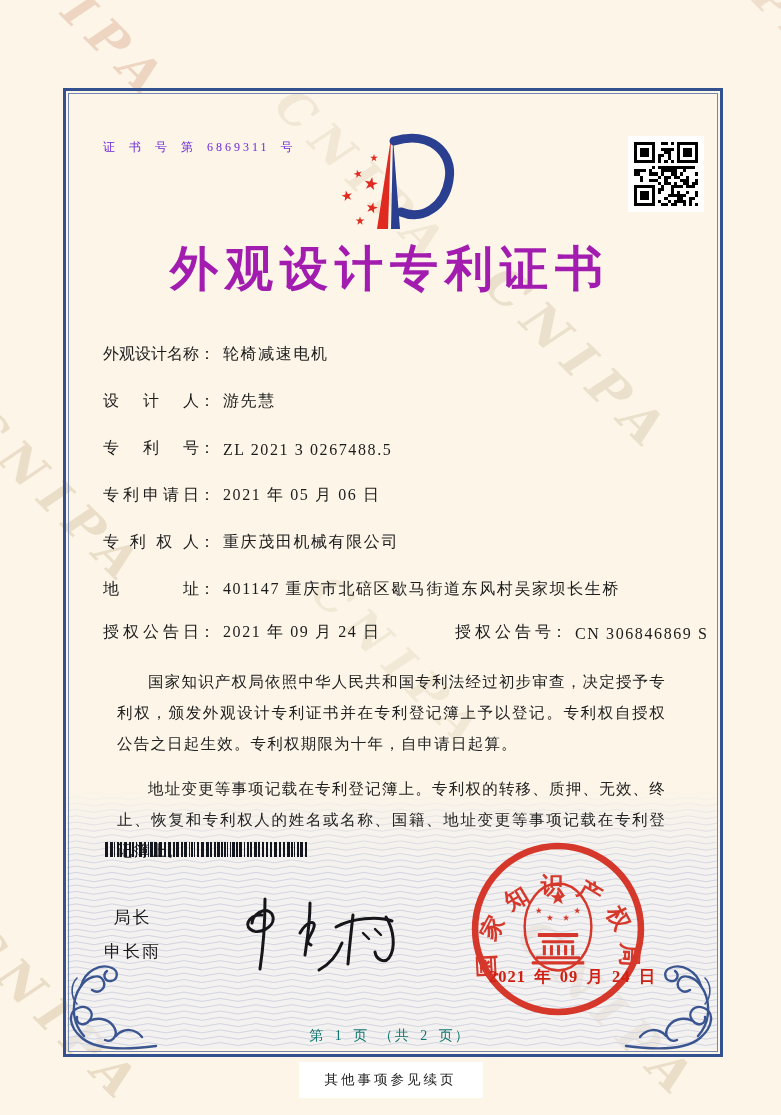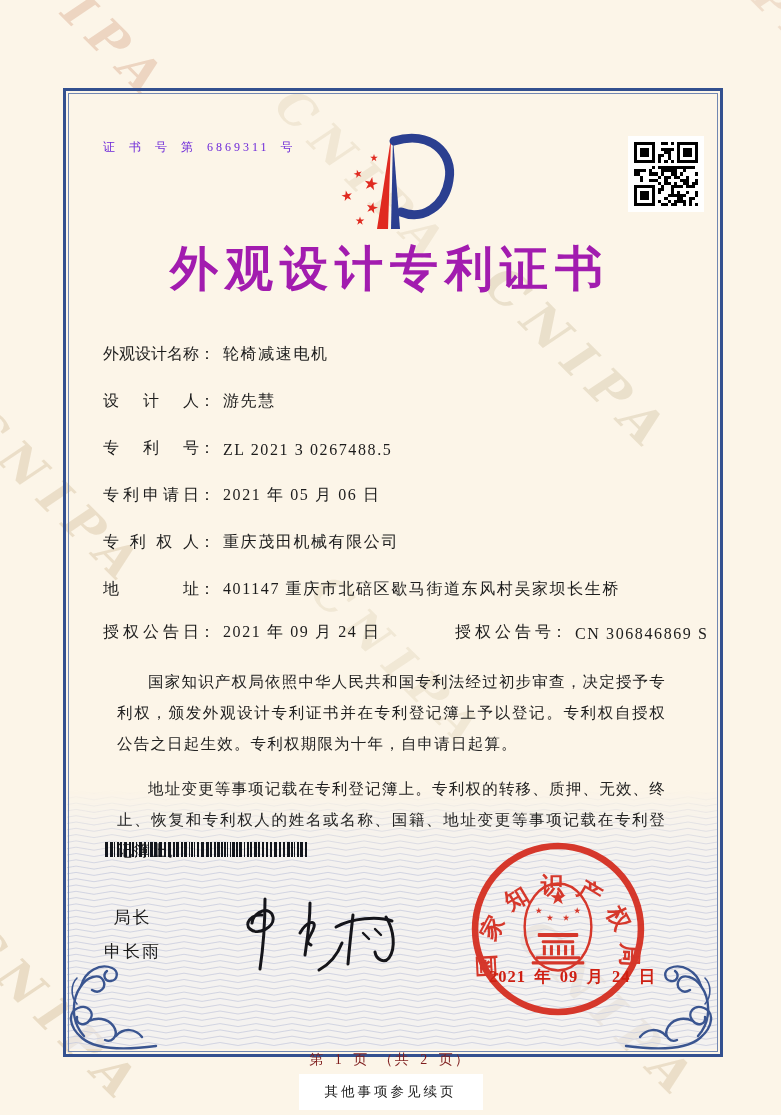--- a/index.html
+++ b/index.html
@@ -62,26 +62,26 @@
   .signer{position:absolute; left:104px; top:906px; z-index:4; font-size:17px; letter-spacing:2px;}
   .signer div{margin-bottom:11px;text-align:center;}
   .signature{position:absolute; left:224px; top:893px; z-index:4;}
   .seal{position:absolute; left:469px; top:840px; width:178px; height:178px; z-index:5;}
   .seal-date{
     position:absolute; left:489px; top:966px; z-index:6; white-space:nowrap;
     color:#cf1f12; font-size:16.5px; font-weight:bold; letter-spacing:1px; word-spacing:3px;
   }
   .footer-page{
     position:absolute; left:63px; top:1027px; width:654px; z-index:4;
-    text-align:center; font-size:14px; letter-spacing:2px; word-spacing:4px; color:#7f1d1d;margin-top:24px;
+    text-align:center; font-size:14px; letter-spacing:2px; word-spacing:4px; color:#0f766e;
   }
   .cont-box{
     position:absolute; left:50%; top:1062px; transform:translateX(-50%); z-index:4;
     background:#ffffff; padding:9px 26px; white-space:nowrap;
-    font-size:13.5px; letter-spacing:3px; color:#222;margin-top:12px;
+    font-size:13.5px; letter-spacing:3px; color:#222;
   }
 </style>
 </head>
 <body>
 
 <div class="page">
 
   <div class="wm" style="left:-38px;top:-18px;font-size:48px;color:rgba(224,185,160,0.55);">CNIPA</div>
   <div class="wm" style="left:636px;top:-52px;font-size:44px;color:rgba(226,196,170,0.45);">CNIPA</div>
   <div class="wm" style="left:250px;top:150px;font-size:46px;color:rgba(216,200,165,0.30);">CNIPA</div>

